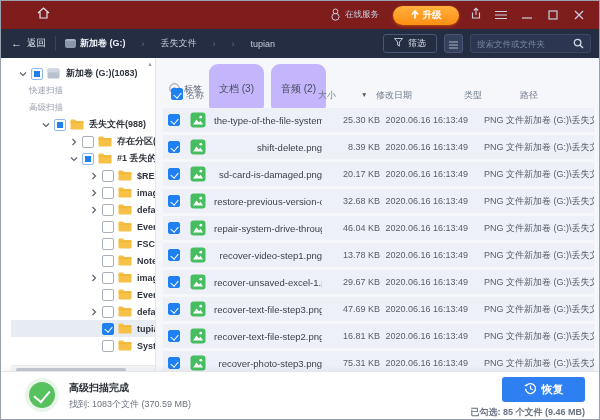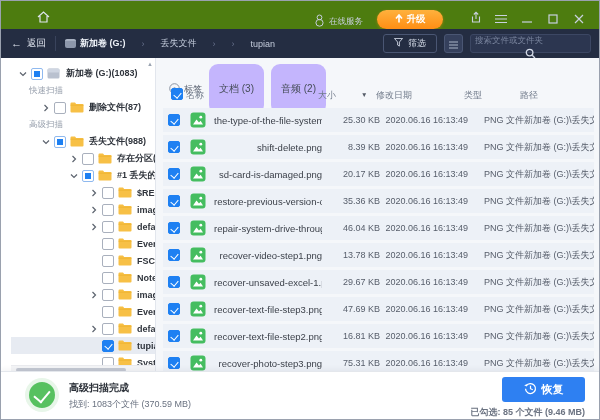--- a/index.html
+++ b/index.html
@@ -1,39 +1,39 @@
 <!DOCTYPE html>
 <html><head>
 <meta charset="utf-8">
 <style>
   * { margin:0; padding:0; box-sizing:border-box; }
   html,body { width:600px; height:420px; font-family:"Liberation Sans","DejaVu Sans",sans-serif; }
   .window { position:relative; width:600px; height:420px; background:#fff; overflow:hidden; border:1px solid #9aa1ae; }
 
   
-  .titlebar { position:absolute; left:0; top:0; width:100%; height:28px; background:#4d7c0f; display:flex; align-items:flex-end; padding:0 10px 0 14px; }
+  .titlebar { position:absolute; left:0; top:0; width:100%; height:28px; background:#7f1d1d; display:flex; align-items:center; padding:0 10px 0 14px; }
   .tb-home { width:20px; height:20px; display:flex; align-items:center; justify-content:center; margin-left:18px; }
   .tb-spacer { flex:1; }
   .tb-online { display:flex; align-items:center; gap:4px; color:#c6cedd; font-size:8.5px; margin-right:14px; cursor:default; }
-  .tb-upgrade { display:flex; align-items:center; justify-content:center; gap:4px; width:66px; height:19px; border-radius:10px; background:linear-gradient(180deg,#ffb13d,#ff8e14); color:#fff; font-size:9.5px; font-weight:bold; box-shadow:0 1px 3px rgba(255,140,0,.45); margin-right:16px; }
+  .tb-upgrade { display:flex; align-items:center; justify-content:center; gap:4px; width:66px; height:19px; border-radius:10px; background:linear-gradient(180deg,#ffb13d,#ff8e14); color:#fff; font-size:9.5px; font-weight:bold; box-shadow:0 1px 3px rgba(255,140,0,.45); }
   .tb-ico { width:20px; height:20px; display:flex; align-items:center; justify-content:center; margin-left:6px; }
 
   
   .toolbar { position:absolute; left:0; top:28px; width:100%; height:29px; background:#242d42; display:flex; align-items:center; padding:0 8px 0 10px; }
   .tbk { display:flex; align-items:center; gap:5px; color:#dfe4ee; font-size:9.5px; }
   .tbk-arrow { font-size:11px; line-height:1; }
   .tool-sep { width:1px; height:15px; background:#39435c; margin:0 9px; }
   .crumb-drive { width:11px; height:9px; background:#8d97ab; border-radius:2px; border-top:2px solid #a7b0c1; margin-right:4px; }
   .crumbs { display:flex; align-items:center; gap:16px; font-size:9px; color:#c3cbdb; white-space:nowrap; }
   .crumb.first { color:#eef2f8; font-weight:bold; }
   .crumb-sep { color:#67718c; font-size:9px; }
   .toolbar .spacer { flex:1; }
   .btn-filter { display:flex; align-items:center; gap:5px; height:19px; padding:0 10px; border:1px solid #4a5673; border-radius:3px; color:#d3dae6; font-size:9px; margin-right:7px; }
   .btn-view { width:19px; height:19px; background:#35405c; border:1px solid #4a5673; border-radius:3px; display:flex; align-items:center; justify-content:center; margin-right:7px; }
-  .searchbox { display:flex; align-items:center; width:121px; height:19px; background:#2c3650; border:1px solid #3c4763; border-radius:3px; padding:0 6px;flex-direction:column; }
+  .searchbox { display:flex; align-items:center; width:121px; height:19px; background:#2c3650; border:1px solid #3c4763; border-radius:3px; padding:0 6px; }
   .searchbox input { flex:1; min-width:0; background:transparent; border:none; outline:none; color:#cfd6e4; font-size:8.5px; font-family:inherit; }
   .searchbox input::placeholder { color:#78839c; }
 
   
   .bodyarea { position:absolute; left:10px; top:57px; width:100%; height:315px; background:#f5f7fa;text-align:right; }
 
   
   .sidebar { position:absolute; left:0; top:0; width:145px; height:315px; background:#fff; border-right:1px solid #e2e6ed; overflow:hidden; padding-top:7px; }
   .trow { display:flex; align-items:center; height:17px; white-space:nowrap; overflow:hidden; }
   .trow.sel { background:#e7ebf2; }
@@ -208,35 +208,20 @@
             <span class="t-cb cb-ind"></span>
             <span class="t-ico">
               <svg width="13" height="11" viewBox="0 0 13 11">
                 <rect x="0.5" y="0.5" width="12" height="10" rx="1.5" fill="#b9c1cf"></rect>
                 <rect x="0.5" y="0.5" width="12" height="4" rx="1.5" fill="#cfd6e2"></rect>
               </svg>
             </span>
             <span class="t-label">新加卷 (G:)(1083)</span>
           </div>
           <div class="tsection">快速扫描</div>
-          <div class="trow lvl1">
-            <span class="t-arrow">
-              <svg width="8" height="8" viewBox="0 0 8 8">
-                <path d="M2.5 1 L5.5 4 L2.5 7" fill="none" stroke="#5c636e" stroke-width="1.2"></path>
-              </svg>
-            </span>
-            <span class="t-cb cb-off"></span>
-            <span class="t-ico">
-              <svg width="14" height="11" viewBox="0 0 14 11">
-                <path d="M0.5 1.5 Q0.5 0.5 1.5 0.5 H5 L6.2 2 H12.5 Q13.5 2 13.5 3 V9.5 Q13.5 10.5 12.5 10.5 H1.5 Q0.5 10.5 0.5 9.5 Z" fill="#f7c046"></path>
-                <path d="M0.5 3.2 H13.5" stroke="#eeb12f" stroke-width="0.8"></path>
-              </svg>
-            </span>
-            <span class="t-label">删除文件(87)</span>
-          </div>
           <div class="tsection">高级扫描</div>
           <div class="trow lvl1">
             <span class="t-arrow">
               <svg width="8" height="8" viewBox="0 0 8 8">
                 <path d="M1 2.5 L4 5.5 L7 2.5" fill="none" stroke="#5c636e" stroke-width="1.2"></path>
               </svg>
             </span>
             <span class="t-cb cb-ind"></span>
             <span class="t-ico">
               <svg width="14" height="11" viewBox="0 0 14 11">
@@ -498,21 +483,21 @@
           <div class="frow">
             <span class="f-cb t-cb cb-on"></span>
             <span class="f-ico">
               <svg width="16" height="16" viewBox="0 0 16 16">
                 <rect x="0.5" y="0.5" width="15" height="15" rx="3" fill="#45bd60"></rect>
                 <circle cx="10.8" cy="5.2" r="1.4" fill="#fff"></circle>
                 <path d="M3 12.5 L6.5 7.5 L9 10.6 L10.6 8.8 L13 12.5 Z" fill="#fff"></path>
               </svg>
             </span>
             <span class="f-name">restore-previous-version-of...</span>
-            <span class="f-size">35.36 KB</span>
+            <span class="f-size">32.68 KB</span>
             <span class="f-date">2020.06.16 16:13:49</span>
             <span class="f-type">PNG 文件</span>
             <span class="f-path">新加卷 (G:)\丢失文...</span>
           </div>
           <div class="frow">
             <span class="f-cb t-cb cb-on"></span>
             <span class="f-ico">
               <svg width="16" height="16" viewBox="0 0 16 16">
                 <rect x="0.5" y="0.5" width="15" height="15" rx="3" fill="#45bd60"></rect>
                 <circle cx="10.8" cy="5.2" r="1.4" fill="#fff"></circle>

